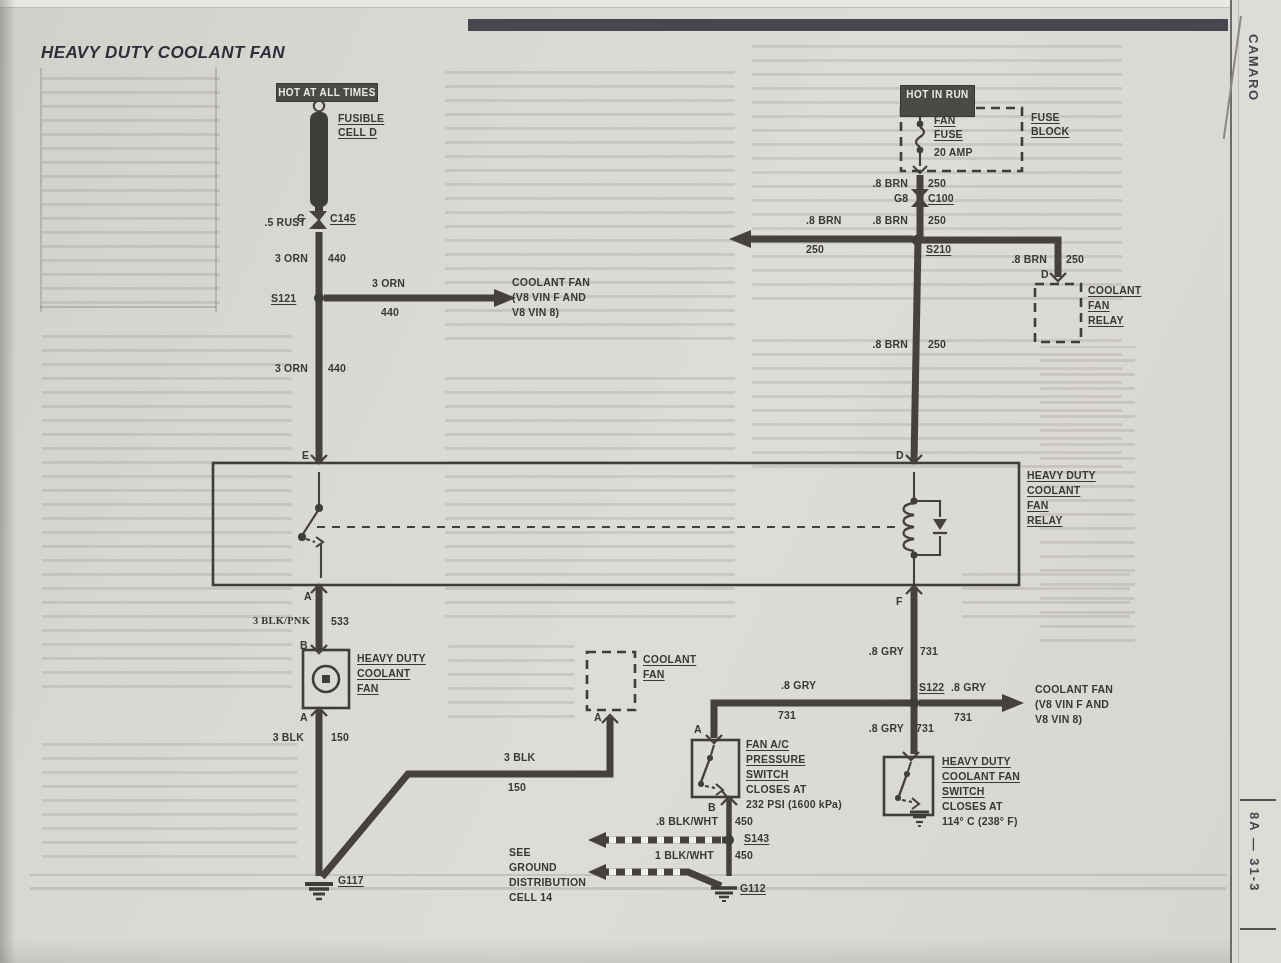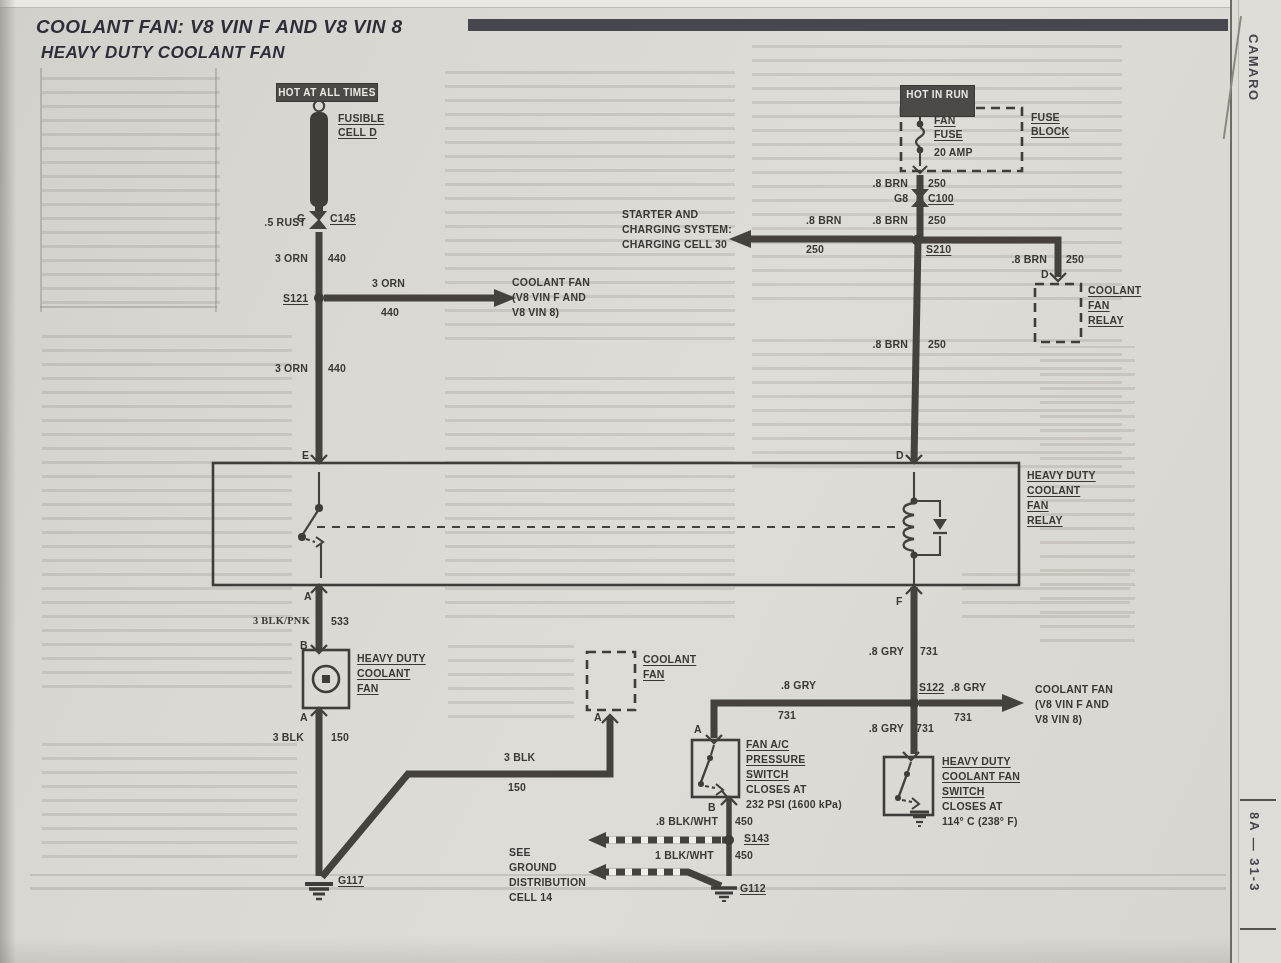--- a/index.html
+++ b/index.html
@@ -63,21 +63,20 @@
   <div class="bleed" style="left:445px;top:372px;width:290px;height:246px;"></div>
   <div class="bleed" style="left:752px;top:332px;width:370px;height:136px;"></div>
   <div class="bleed" style="left:1040px;top:346px;width:95px;height:296px;"></div>
   <div class="bleed" style="left:42px;top:732px;width:255px;height:126px;"></div>
   <div class="bleed" style="left:448px;top:642px;width:126px;height:76px;"></div>
   <div class="bleed" style="left:962px;top:562px;width:168px;height:56px;"></div>
   <div class="bleed" style="left:30px;top:874px;width:1196px;height:16px;opacity:1;"></div>
   <div class="left-shadow"></div>
   <div class="bottom-shade"></div>
 
-  <div class="title1">COOLANT FAN: V8 VIN F AND V8 VIN 8</div>
   <div class="title2">HEAVY DUTY COOLANT FAN</div>
   <div class="topbar"></div>
 
   <div class="edge-line"></div>
   <div class="margin-strip"></div>
   <div class="margin-line2"></div>
   <div class="diag-edge"></div>
   <div class="vtext" style="left:1246px;top:34px;">CAMARO</div>
   <div class="mrule" style="left:1240px;top:799px;"></div>
   <div class="vtext" style="left:1247px;top:812px;letter-spacing:2px;">8A — 31-3</div>
@@ -232,43 +231,40 @@
   </svg>
 
   <div class="hotbox" style="left:277px;top:84px;width:100px;height:17px;">HOT AT ALL TIMES</div>
   <div class="lbl u" style="left:338px;top:111px;">FUSIBLE
 CELL D</div>
   <div class="lbl r" style="left:258px;top:215px;width:48px;">.5 RUST</div>
   <div class="lbl" style="left:297px;top:211px;">C</div>
   <div class="lbl u" style="left:330px;top:211px;">C145</div>
   <div class="lbl r" style="left:262px;top:251px;width:46px;">3 ORN</div>
   <div class="lbl" style="left:328px;top:251px;">440</div>
-  <div class="lbl u" style="left:283px;top:291px;text-align:center;">S121</div>
+  <div class="lbl u" style="left:271px;top:291px;text-align:center;">S121</div>
   <div class="lbl" style="left:372px;top:276px;">3 ORN</div>
   <div class="lbl" style="left:381px;top:305px;">440</div>
   <div class="lbl lh15" style="left:512px;top:275px;">COOLANT FAN
 (V8 VIN F AND
 V8 VIN 8)</div>
   <div class="lbl r" style="left:262px;top:361px;width:46px;">3 ORN</div>
   <div class="lbl" style="left:328px;top:361px;">440</div>
   <div class="lbl" style="left:302px;top:448px;">E</div>
 
   <div class="hotbox" style="left:901px;top:86px;width:73px;height:30px;">HOT IN RUN</div>
   <div class="lbl u" style="left:934px;top:113px;">FAN
 FUSE</div>
   <div class="lbl" style="left:934px;top:145px;">20 AMP</div>
   <div class="lbl u" style="left:1031px;top:110px;">FUSE
 BLOCK</div>
   <div class="lbl r" style="left:852px;top:176px;width:56px;">.8 BRN</div>
   <div class="lbl" style="left:928px;top:176px;">250</div>
   <div class="lbl" style="left:894px;top:191px;">G8</div>
   <div class="lbl u" style="left:928px;top:191px;">C100</div>
-  <div class="lbl lh15" style="left:622px;top:207px;">STARTER AND
-CHARGING SYSTEM:
-CHARGING CELL 30</div>
   <div class="lbl" style="left:806px;top:213px;">.8 BRN</div>
   <div class="lbl" style="left:806px;top:242px;">250</div>
   <div class="lbl r" style="left:852px;top:213px;width:56px;">.8 BRN</div>
   <div class="lbl" style="left:928px;top:213px;">250</div>
   <div class="lbl u" style="left:926px;top:242px;">S210</div>
   <div class="lbl r" style="left:995px;top:252px;width:52px;">.8 BRN</div>
   <div class="lbl" style="left:1066px;top:252px;">250</div>
   <div class="lbl" style="left:1041px;top:267px;">D</div>
   <div class="lbl u lh15" style="left:1088px;top:283px;">COOLANT
 FAN

